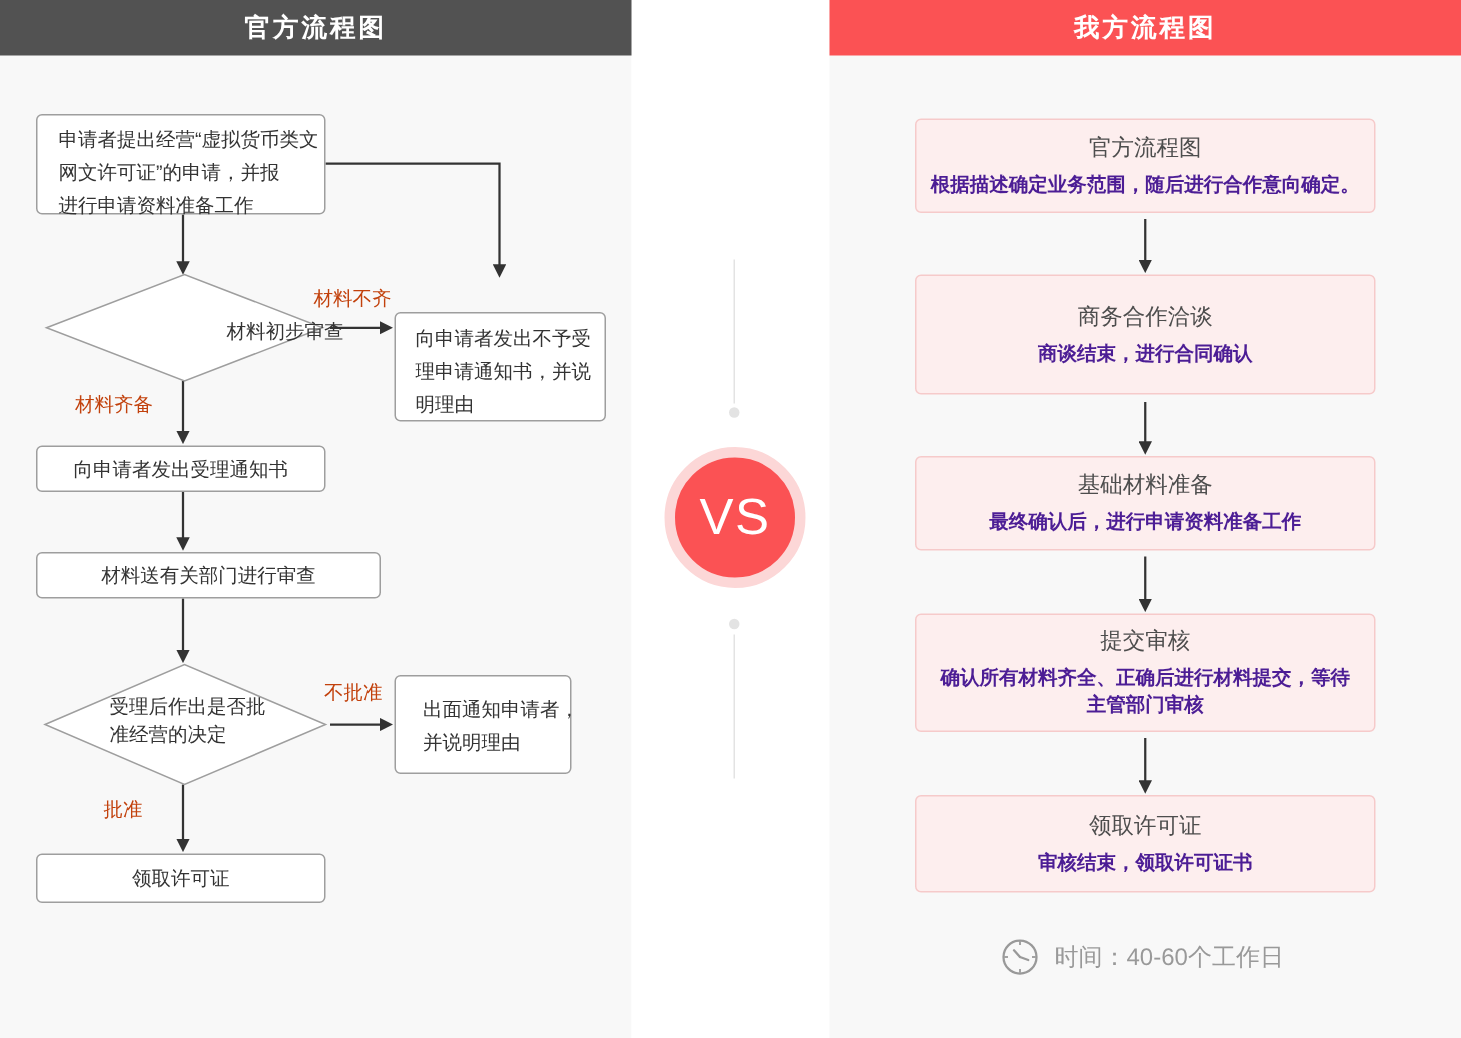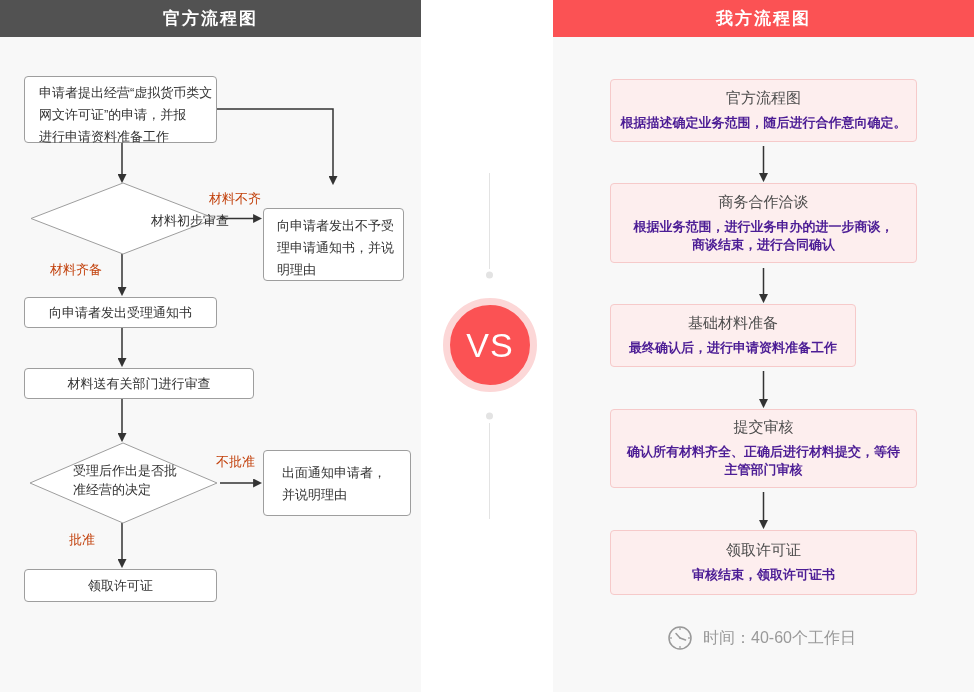--- a/index.html
+++ b/index.html
@@ -104,45 +104,44 @@
 
   <div class="abs lbox center" style="left:24px;top:368px;width:230px;height:31px;">材料送有关部门进行审查</div>
 
   <div class="abs dlabel" style="left:73px;top:461px;line-height:19px;">
     <div>受理后作出是否批</div>
     <div>准经营的决定</div>
   </div>
 
   <div class="abs edge-label" style="left:216px;top:453px;">不批准</div>
 
-  <div class="abs lbox" style="left:263px;top:450px;width:148px;height:66px;padding:11px 0 0 18px;">
+  <div class="abs lbox" style="left:263px;top:450px;width:118px;height:66px;padding:11px 0 0 18px;">
     <div class="ln">出面通知申请者，</div>
     <div class="ln">并说明理由</div>
   </div>
 
   <div class="abs edge-label" style="left:69px;top:531px;">批准</div>
 
   <div class="abs lbox center" style="left:24px;top:569px;width:193px;height:33px;">领取许可证</div>
 
   <div class="abs vs-badge" style="left:443px;top:298px;">VS</div>
 
   <div class="abs rstep" style="left:610px;top:79px;width:307px;height:63px;">
     <div class="title">官方流程图</div>
     <div class="desc">根据描述确定业务范围，随后进行合作意向确定。</div>
   </div>
 
   <div class="abs rstep" style="left:610px;top:183px;width:307px;height:80px;">
     <div class="title">商务合作洽谈</div>
     <div class="desc">
-      <div>根据业务范围，进行业务申办的进一步商谈，</div>
       <div>商谈结束，进行合同确认</div>
     </div>
   </div>
 
-  <div class="abs rstep" style="left:610px;top:304px;width:246px;height:63px;">
+  <div class="abs rstep" style="left:610px;top:304px;width:307px;height:63px;">
     <div class="title">基础材料准备</div>
     <div class="desc">最终确认后，进行申请资料准备工作</div>
   </div>
 
   <div class="abs rstep" style="left:610px;top:409px;width:307px;height:79px;">
     <div class="title">提交审核</div>
     <div class="desc">
       <div>确认所有材料齐全、正确后进行材料提交，等待</div>
       <div>主管部门审核</div>
     </div>

